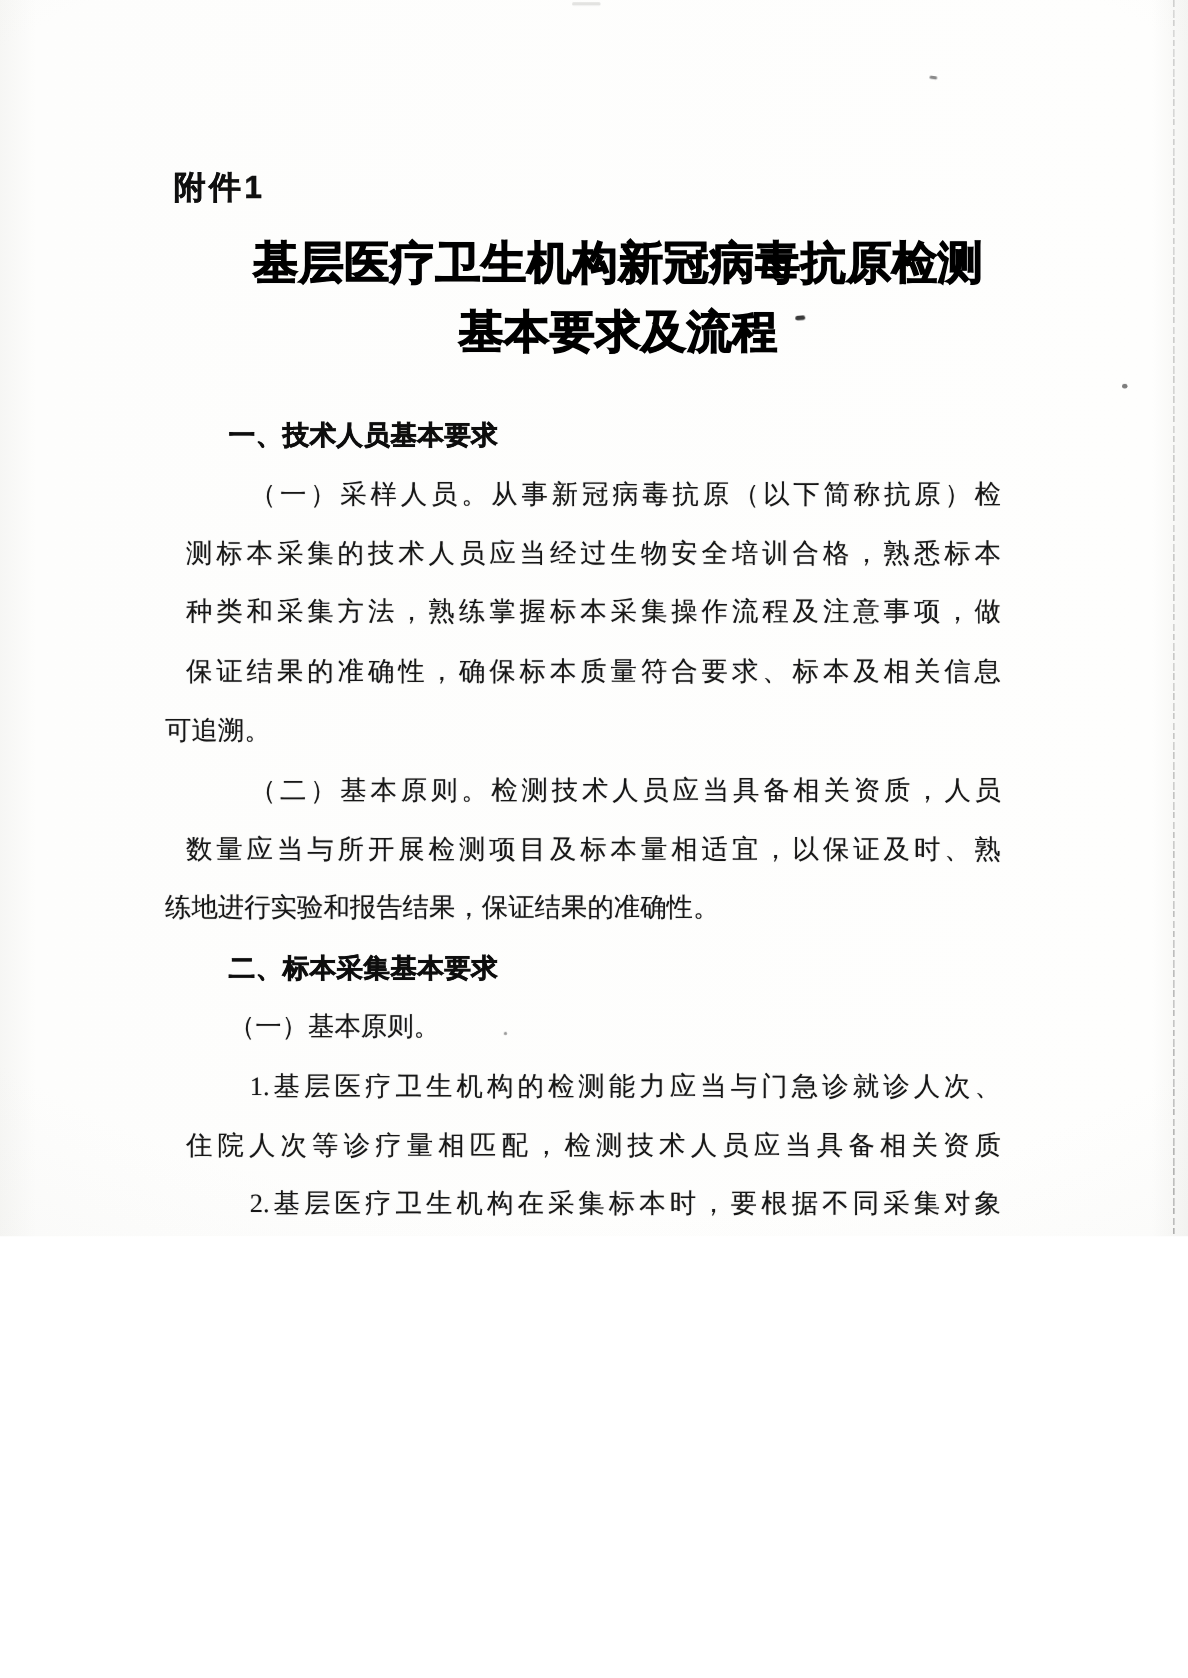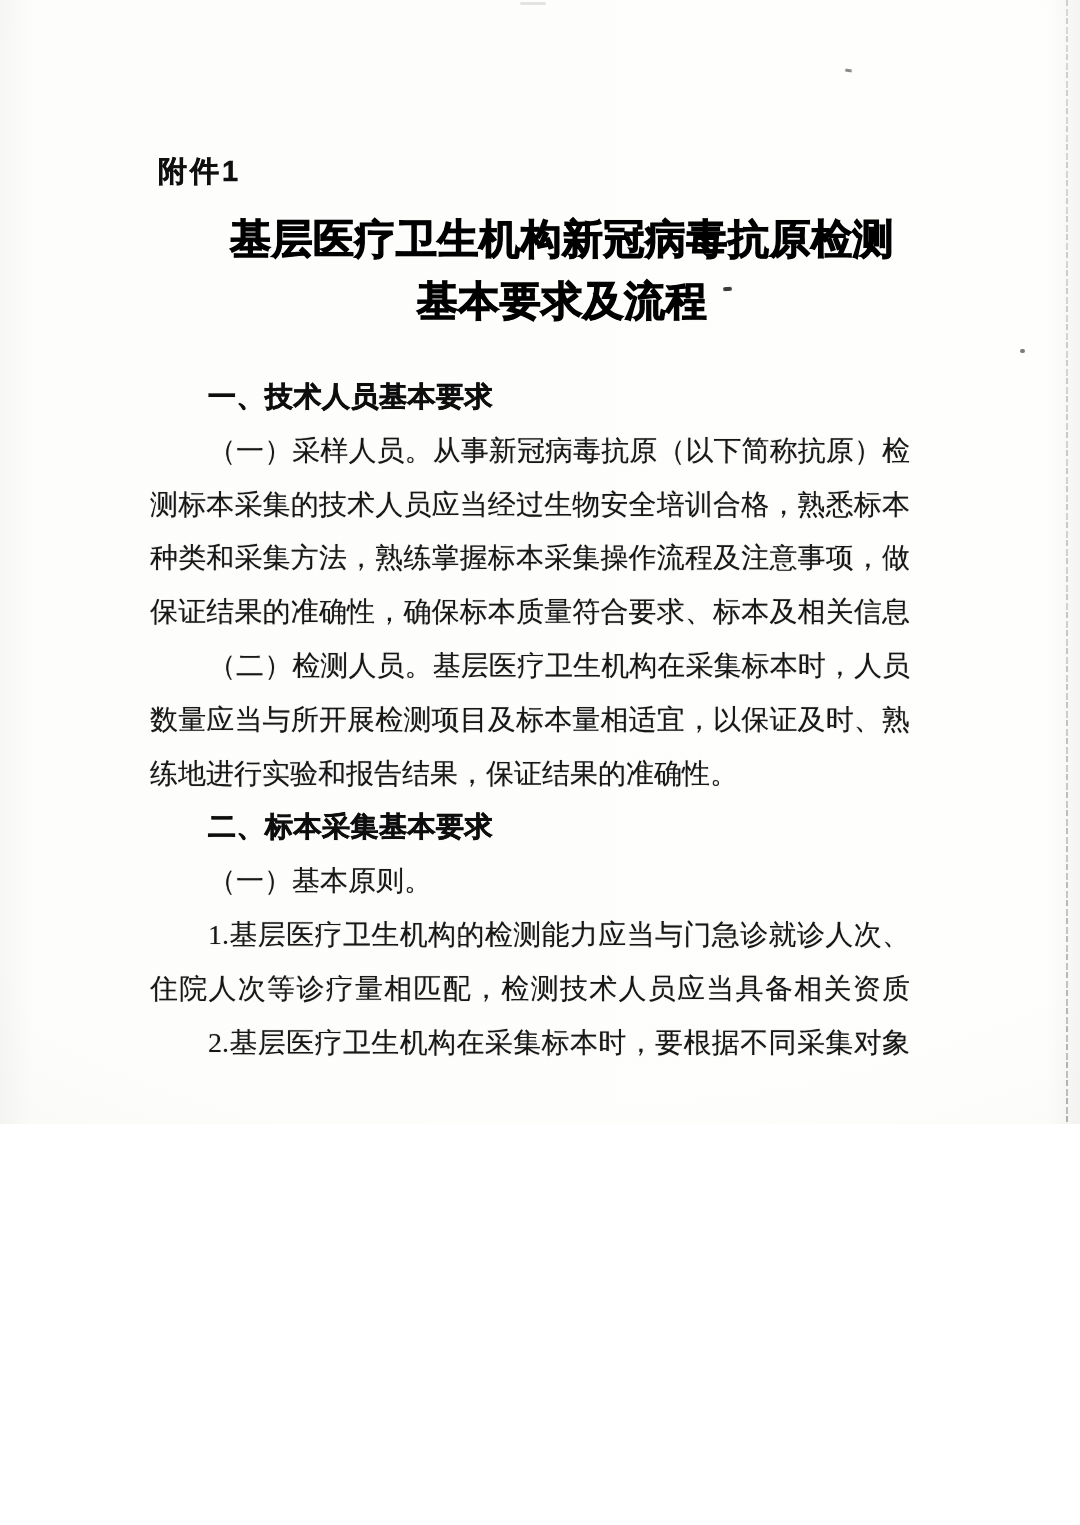--- a/index.html
+++ b/index.html
@@ -62,39 +62,40 @@
   .body-lines {
     position: absolute;
     left: 150px;
     top: 370px;
     width: 760px;
     text-shadow: 0 0 1px rgba(20,20,20,0.4);
   }
   .line {
     height: 53.8px;
     line-height: 53.8px;
-    font-size: 28px;
+    font-size: 24px;
     color: #171717;
     white-space: normal;
     overflow: visible;
   }
   .line.body-style {
     font-family: "Liberation Serif", "DejaVu Serif", serif;
   }
   .line.heading-style {
     font-family: "Liberation Sans", "DejaVu Sans", sans-serif;
     font-weight: 700;
     color: #0e0e0e;
     -webkit-text-stroke: 0.5px #0e0e0e;
     letter-spacing: 0.5px;
   }
   .line.indent { text-indent: 58px; }
   .line.justify {
     text-align: justify;
     text-align-last: justify;
+    margin-left: 19px;
   }
   
   .page-number {
     position: absolute;
     left: 0;
     right: 0;
     top: 1444px;
     text-align: center;
     font-family: "Liberation Serif", "DejaVu Serif", serif;
     font-size: 22px;
@@ -140,21 +141,22 @@
       <span class="t-line">基层医疗卫生机构新冠病毒抗原检测</span>
       <span class="t-line">基本要求及流程</span>
     </h1>
 
     <div class="body-lines" id="bodyLines">
         <div class="line heading-style indent">一、技术人员基本要求</div>
         <div class="line body-style indent justify">（一）采样人员。从事新冠病毒抗原（以下简称抗原）检</div>
         <div class="line body-style justify">测标本采集的技术人员应当经过生物安全培训合格，熟悉标本</div>
         <div class="line body-style justify">种类和采集方法，熟练掌握标本采集操作流程及注意事项，做</div>
         <div class="line body-style justify">保证结果的准确性，确保标本质量符合要求、标本及相关信息</div>
-        <div class="line body-style indent justify">（二）检测人员。基层医疗卫生机构在采集标本时，人员</div>
+        <div class="line body-style">可追溯。</div>
+        <div class="line body-style indent justify">（二）基本原则。检测技术人员应当具备相关资质，人员</div>
         <div class="line body-style justify">数量应当与所开展检测项目及标本量相适宜，以保证及时、熟</div>
         <div class="line body-style">练地进行实验和报告结果，保证结果的准确性。</div>
         <div class="line heading-style indent">二、标本采集基本要求</div>
         <div class="line body-style indent">（一）基本原则。</div>
         <div class="line body-style indent justify">1.基层医疗卫生机构的检测能力应当与门急诊就诊人次、</div>
         <div class="line body-style justify">住院人次等诊疗量相匹配，检测技术人员应当具备相关资质</div>
         <div class="line body-style indent justify">2.基层医疗卫生机构在采集标本时，要根据不同采集对象</div>
       </div>
 
     <div class="page-number">7</div>

